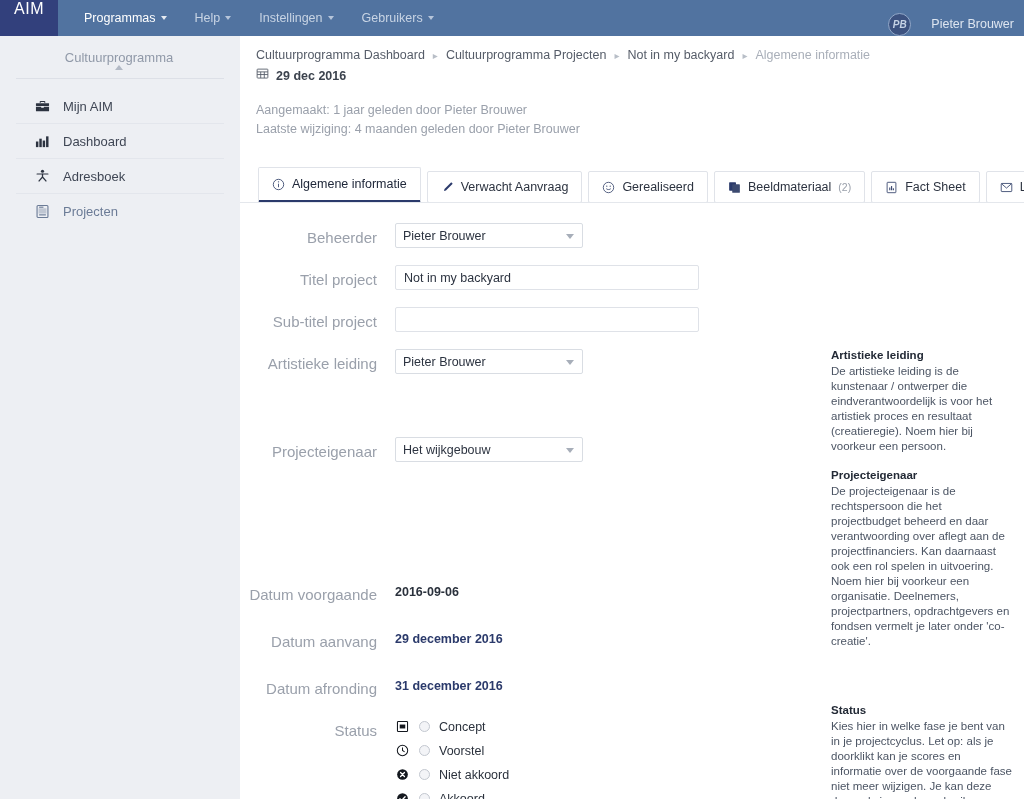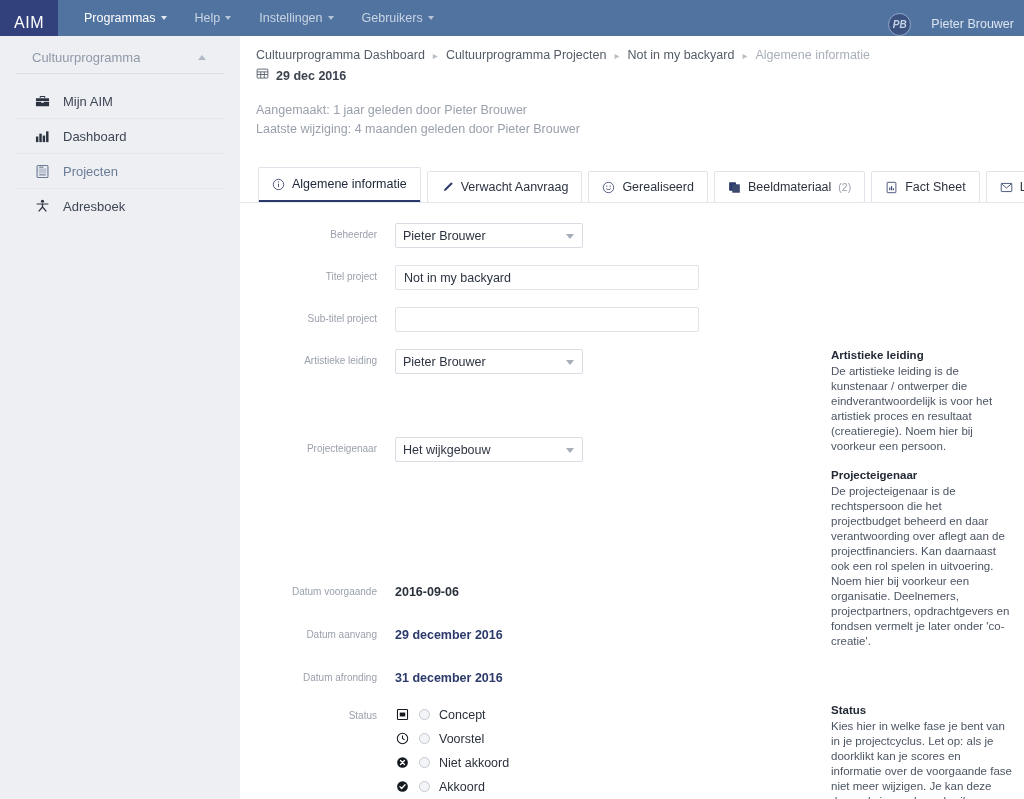--- a/index.html
+++ b/index.html
@@ -16,21 +16,21 @@
   
   #navbar {
     position: absolute; top: 0; left: 0;
     width: 1024px; height: 36px;
     background: #5173a0;
     display: flex; align-items: stretch;
   }
   #logo-block {
     width: 58px; height: 45px;
     background: #32407c;
-    display: flex; align-items: center; justify-content: center;
+    display: flex; align-items: flex-start; justify-content: center;
   }
   #logo-text {
     color: #ffffff; font-size: 16px; letter-spacing: .5px;
     font-family: "Liberation Sans", sans-serif;
   }
   .nav-menu {
     display: flex; align-items: center;
     margin-left: 12px;
   }
   .nav-item {
@@ -66,20 +66,21 @@
     position: absolute; top: 36px; left: 0;
     width: 240px; height: 763px;
     background: #edeff3;
   }
   #sidebar-header {
     display: flex; align-items: center; justify-content: space-between;
     padding: 14px 18px 8px 16px;
     border-bottom: 1px solid #dde0e7;
     margin: 0 16px;
     cursor: pointer;
+    flex-direction: column;
   }
   #sidebar-header-label { color: #9099a8; font-size: 13px; }
   .chev-up {
     width: 0; height: 0;
     border-left: 4px solid transparent;
     border-right: 4px solid transparent;
     border-bottom: 5px solid #b2b9c5;
   }
   .side-list { margin-top: 10px; }
   .side-item {
@@ -157,21 +158,21 @@
 
   
   #form-area { position: relative; margin-top: 20px; }
   .frow {
     display: flex; align-items: flex-start;
     margin-bottom: 17px;
   }
   .flabel {
     width: 155px; text-align: right;
     padding-right: 18px; padding-top: 6px;
-    color: #9aa0ab; font-size: 10px;
+    color: #9aa0ab; font-size: 15px;
   }
   .fcontrol { flex: 1; }
   select.sel, .selbox {
     width: 188px; height: 25px;
     border: 1px solid #d9dde3;
     background: #fff;
     font-size: 12.5px; color: #2c3340;
     padding: 0 20px 0 7px;
     display: flex; align-items: center;
     position: relative;
@@ -288,41 +289,41 @@
         <svg width="15" height="15" viewBox="0 0 16 16" fill="currentColor">
           <rect x="1" y="8" width="2.6" height="6"></rect>
           <rect x="4.6" y="5" width="2.6" height="9"></rect>
           <rect x="8.2" y="7" width="2.6" height="7"></rect>
           <rect x="11.8" y="2.5" width="2.6" height="11.5"></rect>
         </svg>
       </span>
       <span class="side-label">Dashboard</span>
     </div>
 
+    <div class="side-item">
+      <span class="side-icon">
+        <svg width="15" height="15" viewBox="0 0 16 16" fill="currentColor">
+          <circle cx="8" cy="2.4" r="1.7"></circle>
+          <path d="M7.3 5h1.4v3.2l3.9 4.6-1 .9-3.6-4.2-3.6 4.2-1-.9L7.3 8.2z"></path>
+          <rect x="1.6" y="4.7" width="12.8" height="1.2" rx=".6"></rect>
+        </svg>
+      </span>
+      <span class="side-label">Adresboek</span>
+    </div>
+
     <div class="side-item current">
       <span class="side-icon">
         <svg width="15" height="15" viewBox="0 0 16 16" fill="none" stroke="currentColor" stroke-width="1.2">
           <rect x="2.2" y="1.6" width="11.6" height="12.8" rx="1"></rect>
           <rect x="4.4" y="5.2" width="7.2" height="4.4" fill="currentColor" opacity=".35"></rect>
           <line x1="4.4" y1="3.4" x2="9" y2="3.4"></line>
           <line x1="4.4" y1="11.6" x2="11.6" y2="11.6"></line>
         </svg>
       </span>
       <span class="side-label">Projecten</span>
-    </div>
-
-    <div class="side-item">
-      <span class="side-icon">
-        <svg width="15" height="15" viewBox="0 0 16 16" fill="currentColor">
-          <circle cx="8" cy="2.4" r="1.7"></circle>
-          <path d="M7.3 5h1.4v3.2l3.9 4.6-1 .9-3.6-4.2-3.6 4.2-1-.9L7.3 8.2z"></path>
-          <rect x="1.6" y="4.7" width="12.8" height="1.2" rx=".6"></rect>
-        </svg>
-      </span>
-      <span class="side-label">Adresboek</span>
     </div>
 
   </div>
 </div>
 
 <div id="main">
 
   <div id="breadcrumb">
     <span class="crumb">Cultuurprogramma Dashboard</span>
     <span class="crumb-sep">▸</span>

